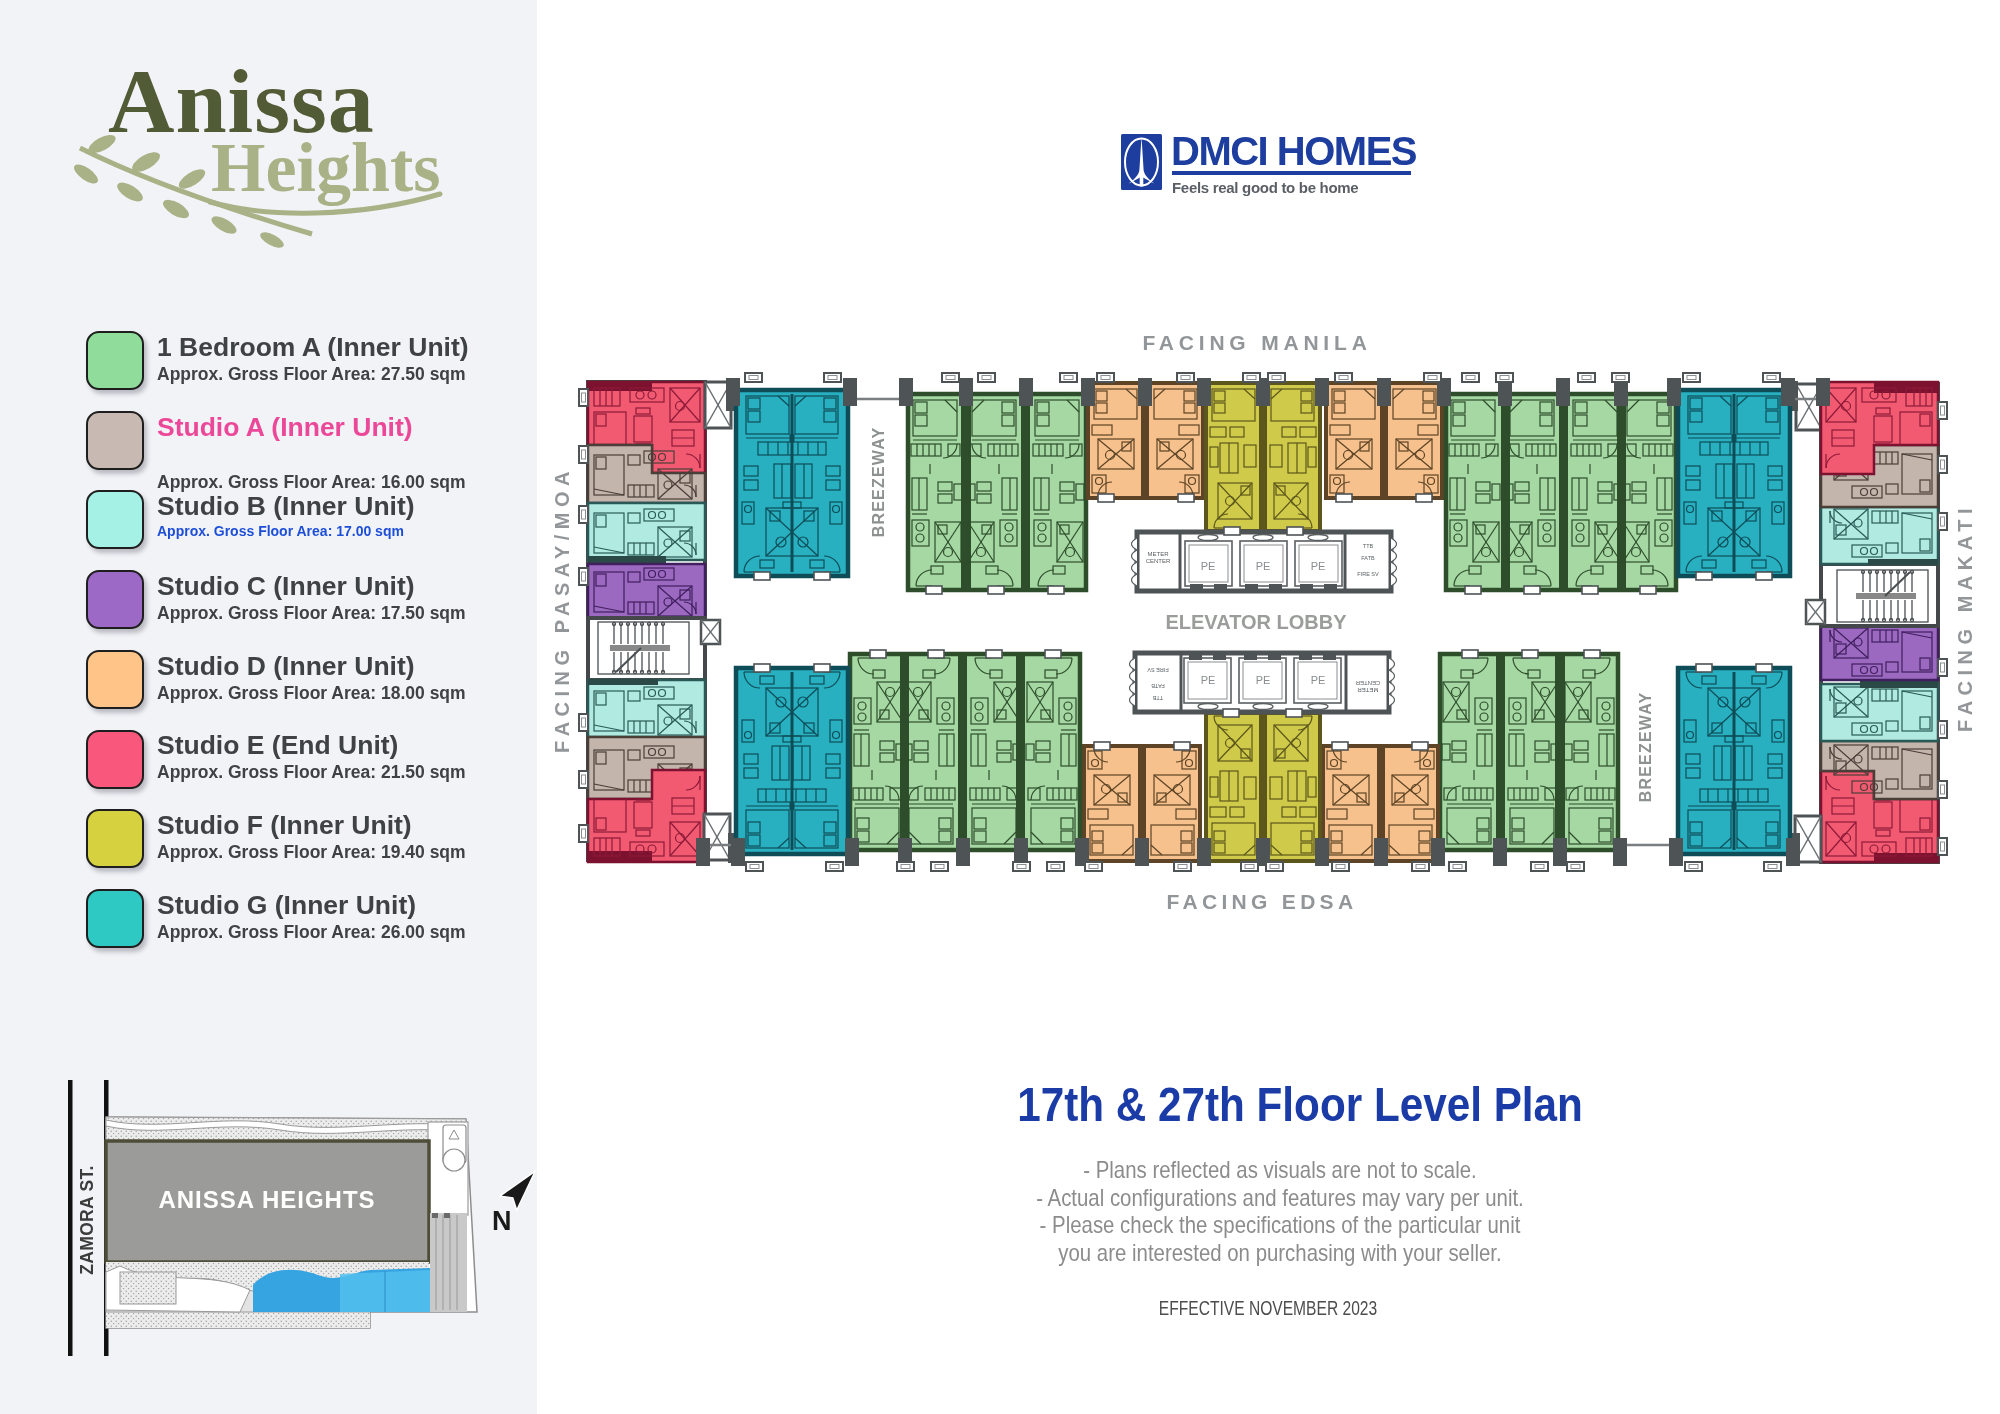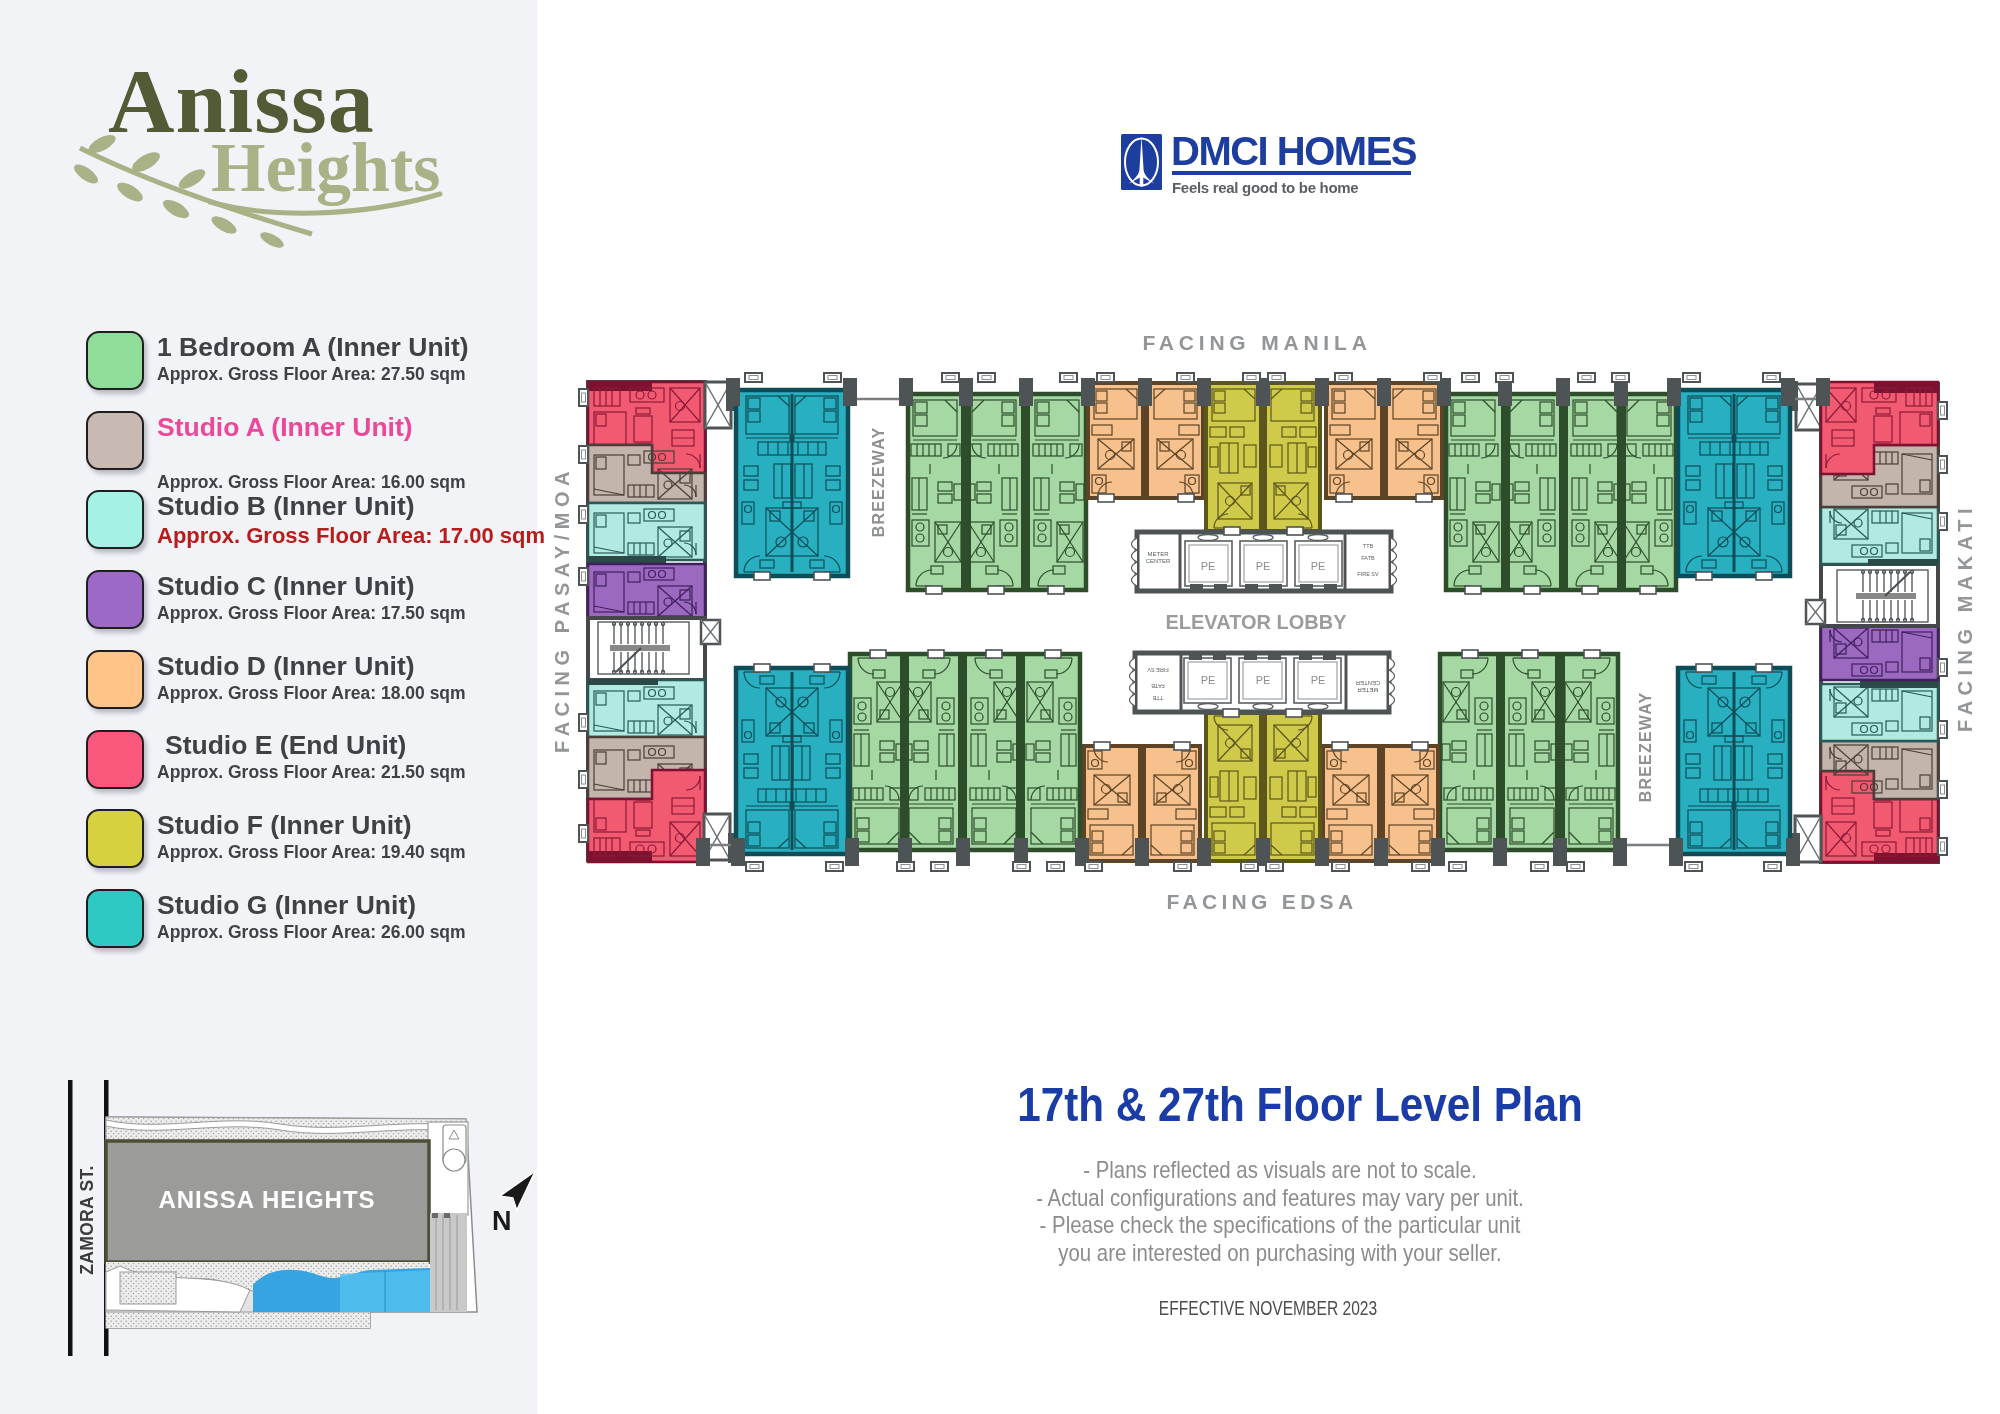--- a/index.html
+++ b/index.html
@@ -39,32 +39,32 @@
 <div class="abs" style="left:86px;top:331px;width:54px;height:55px;background:#90dc9b;border:2px solid #1e1e1e;border-radius:13px;box-shadow:3px 4px 4px rgba(120,120,130,0.45);"></div>
 <div class="abs" style="left:157px;top:332px;font-size:26.5px;font-weight:bold;color:#3e4245;">1 Bedroom A (Inner Unit)</div>
 <div class="abs" style="left:157px;top:364px;font-size:17.5px;font-weight:bold;color:#3e4245;">Approx. Gross Floor Area: 27.50 sqm</div>
 
 <div class="abs" style="left:86px;top:411px;width:54px;height:55px;background:#c8bab2;border:2px solid #1e1e1e;border-radius:13px;box-shadow:3px 4px 4px rgba(120,120,130,0.45);"></div>
 <div class="abs" style="left:157px;top:412px;font-size:26.5px;font-weight:bold;color:#ec4899;">Studio A (Inner Unit)</div>
 <div class="abs" style="left:157px;top:444px;font-size:17.5px;font-weight:bold;color:#3e4245;margin-top:28px;">Approx. Gross Floor Area: 16.00 sqm</div>
 
 <div class="abs" style="left:86px;top:490px;width:54px;height:55px;background:#a5f1e6;border:2px solid #1e1e1e;border-radius:13px;box-shadow:3px 4px 4px rgba(120,120,130,0.45);"></div>
 <div class="abs" style="left:157px;top:491px;font-size:26.5px;font-weight:bold;color:#3e4245;">Studio B (Inner Unit)</div>
-<div class="abs" style="left:157px;top:523px;font-size:22px;font-weight:bold;color:#b91c1c;">Approx. Gross Floor Area: 17.00 sqm</div>
+<div class="abs" style="left:157px;top:523px;font-size:14px;font-weight:bold;color:#1d4ed8;">Approx. Gross Floor Area: 17.00 sqm</div>
 
 <div class="abs" style="left:86px;top:570px;width:54px;height:55px;background:#9c6ac6;border:2px solid #1e1e1e;border-radius:13px;box-shadow:3px 4px 4px rgba(120,120,130,0.45);"></div>
 <div class="abs" style="left:157px;top:571px;font-size:26.5px;font-weight:bold;color:#3e4245;">Studio C (Inner Unit)</div>
 <div class="abs" style="left:157px;top:603px;font-size:17.5px;font-weight:bold;color:#3e4245;">Approx. Gross Floor Area: 17.50 sqm</div>
 
 <div class="abs" style="left:86px;top:650px;width:54px;height:55px;background:#ffc488;border:2px solid #1e1e1e;border-radius:13px;box-shadow:3px 4px 4px rgba(120,120,130,0.45);"></div>
 <div class="abs" style="left:157px;top:651px;font-size:26.5px;font-weight:bold;color:#3e4245;text-align:center;">Studio D (Inner Unit)</div>
 <div class="abs" style="left:157px;top:683px;font-size:17.5px;font-weight:bold;color:#3e4245;">Approx. Gross Floor Area: 18.00 sqm</div>
 
 <div class="abs" style="left:86px;top:730px;width:54px;height:55px;background:#f9587c;border:2px solid #1e1e1e;border-radius:13px;box-shadow:3px 4px 4px rgba(120,120,130,0.45);"></div>
-<div class="abs" style="left:157px;top:730px;font-size:26.5px;font-weight:bold;color:#3e4245;margin-left:8px;">Studio E (End Unit)</div>
+<div class="abs" style="left:157px;top:730px;font-size:26.5px;font-weight:bold;color:#3e4245;">Studio E (End Unit)</div>
 <div class="abs" style="left:157px;top:762px;font-size:17.5px;font-weight:bold;color:#3e4245;">Approx. Gross Floor Area: 21.50 sqm</div>
 
 <div class="abs" style="left:86px;top:809px;width:54px;height:55px;background:#d5d13f;border:2px solid #1e1e1e;border-radius:13px;box-shadow:3px 4px 4px rgba(120,120,130,0.45);"></div>
 <div class="abs" style="left:157px;top:810px;font-size:26.5px;font-weight:bold;color:#3e4245;">Studio F (Inner Unit)</div>
 <div class="abs" style="left:157px;top:842px;font-size:17.5px;font-weight:bold;color:#3e4245;">Approx. Gross Floor Area: 19.40 sqm</div>
 
 <div class="abs" style="left:86px;top:889px;width:54px;height:55px;background:#2fc9c4;border:2px solid #1e1e1e;border-radius:13px;box-shadow:3px 4px 4px rgba(120,120,130,0.45);"></div>
 <div class="abs" style="left:157px;top:890px;font-size:26.5px;font-weight:bold;color:#3e4245;">Studio G (Inner Unit)</div>
 <div class="abs" style="left:157px;top:922px;font-size:17.5px;font-weight:bold;color:#3e4245;">Approx. Gross Floor Area: 26.00 sqm</div>
 </div>

